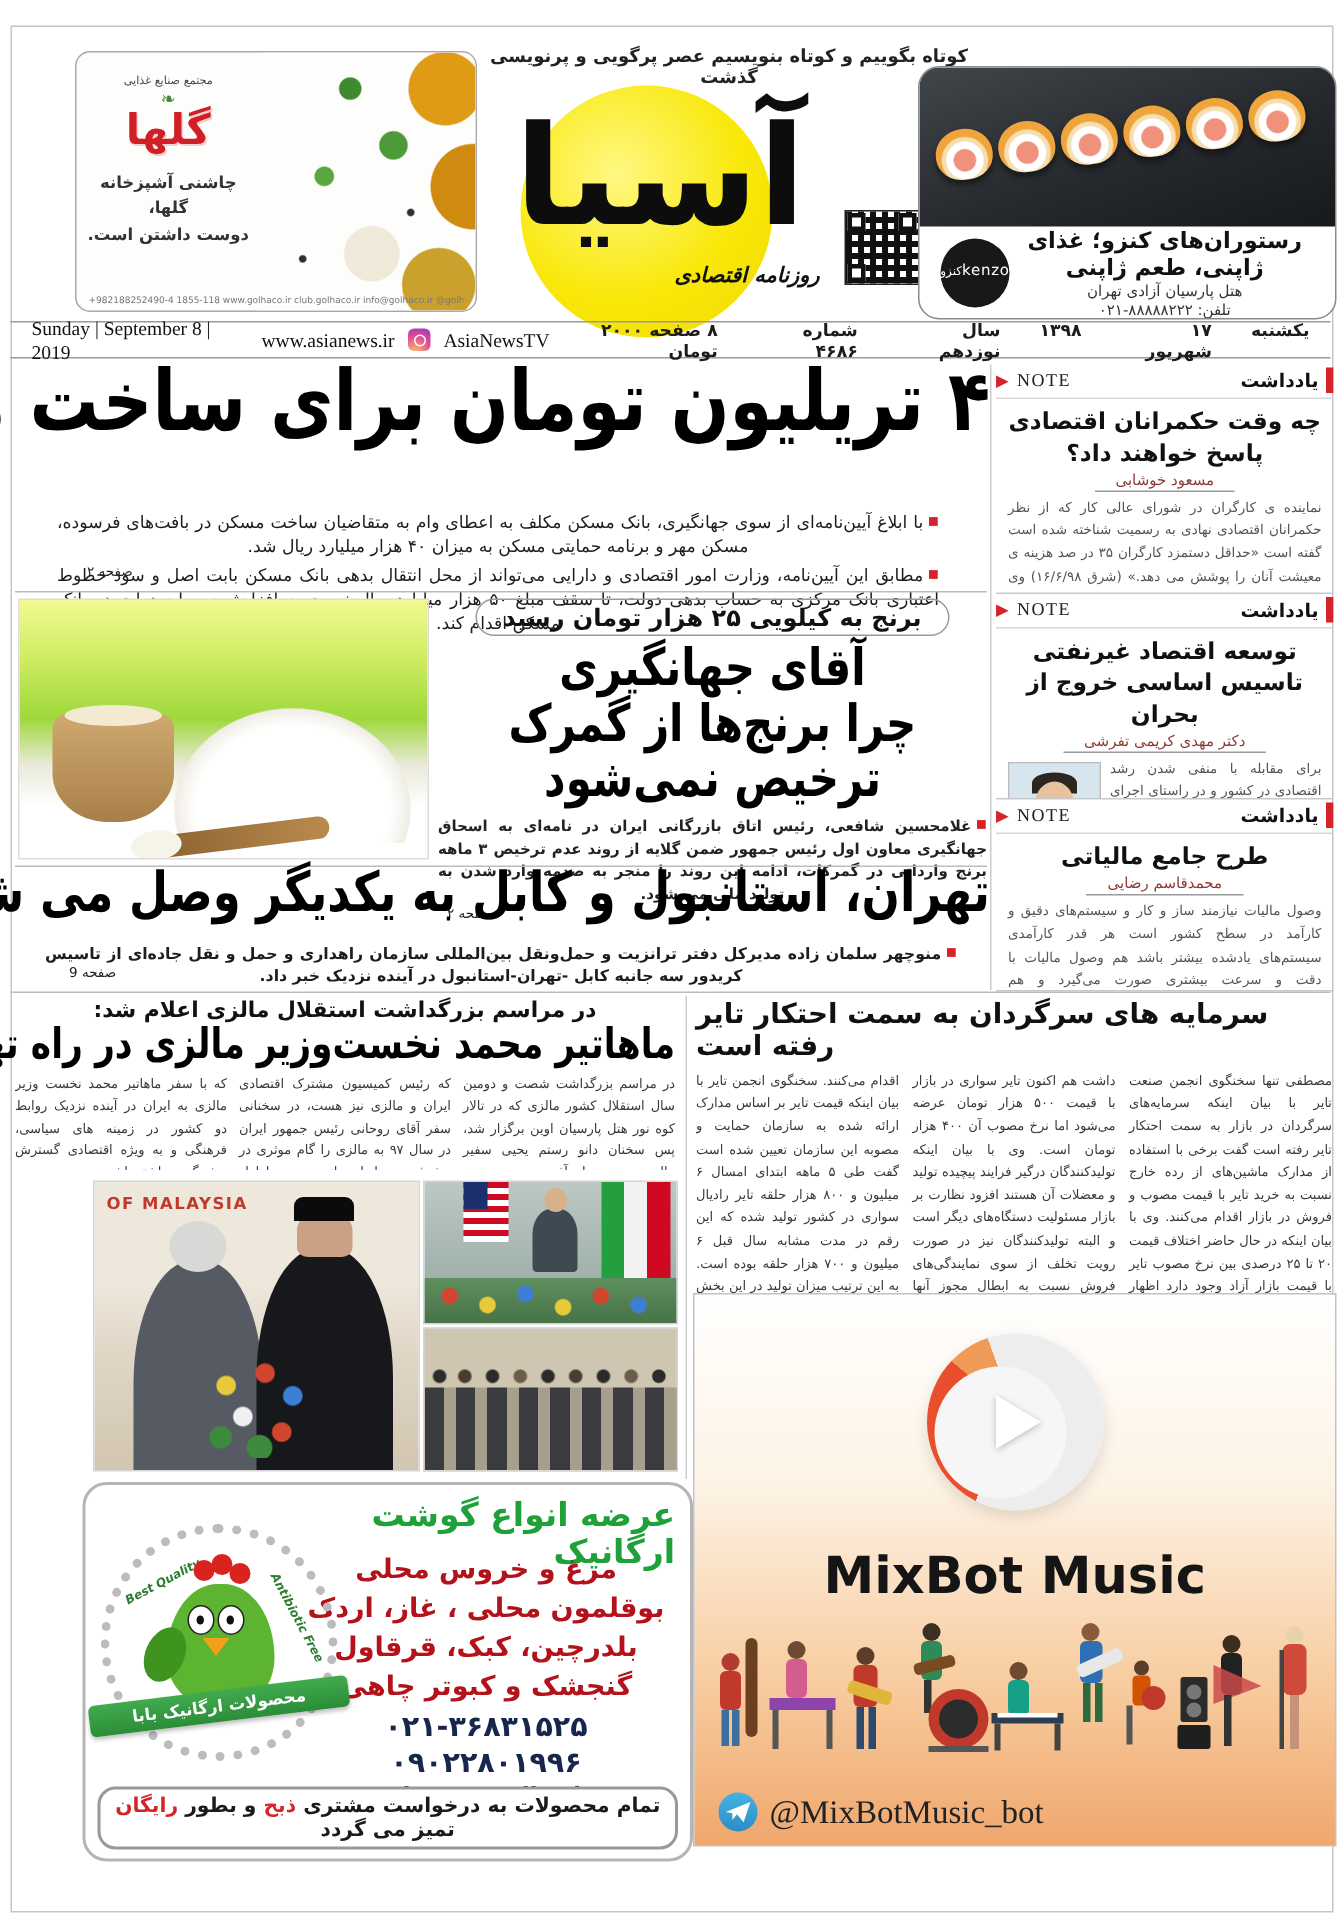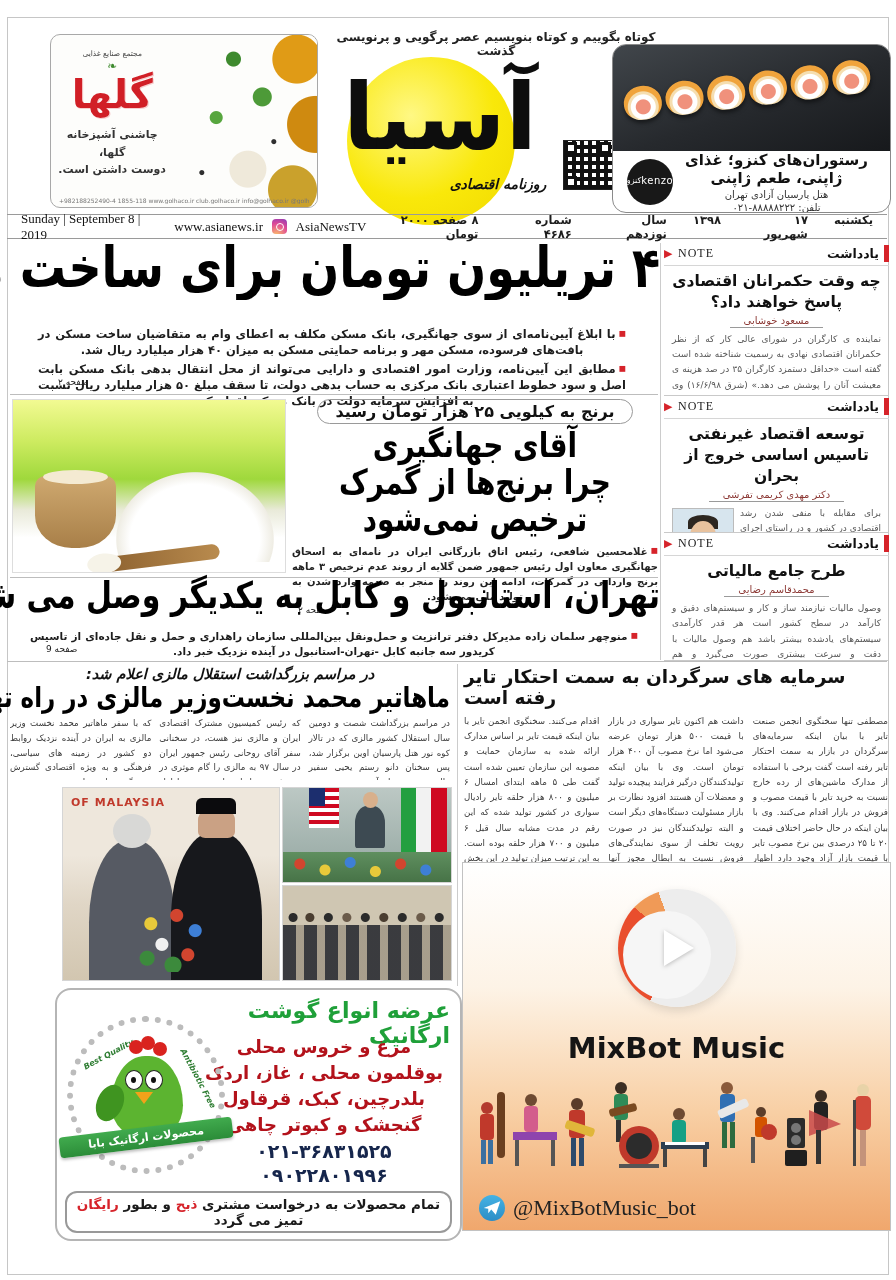--- a/index.html
+++ b/index.html
@@ -7,38 +7,38 @@
   .page{position:relative;width:896px;height:1280px;background:#fff;overflow:hidden;}
   .frame{position:absolute;left:7px;top:17px;width:880px;height:1256px;border:1px solid #c6c6c6;}
   .abs{position:absolute;}
   .serif{font-family:"Liberation Serif",serif;}
   .condensed{display:inline-block;transform:scaleY(1.22);transform-origin:center;white-space:nowrap;}
 
   
   .golha{left:50px;top:34px;width:266px;height:172px;border:1px solid #a8a8a8;border-radius:10px;overflow:hidden;display:flex;background:#fdfdfb;}
   .golha-brand{width:46%;position:relative;padding:14px 6px 18px 6px;box-sizing:border-box;text-align:center;direction:rtl;}
   .golha-pre{font-size:7.5px;color:#444;margin-bottom:2px;}
-  .golha-logo{color:#d11f26;font-size:40px;font-weight:bold;line-height:1.1;text-shadow:0 0 1px #fff,1px 1px 0 #f6c9c9;}
+  .golha-logo{color:#d11f26;font-size:28px;font-weight:bold;line-height:1.1;text-shadow:0 0 1px #fff,1px 1px 0 #f6c9c9;}
   .golha-leaf{color:#3e8a2e;font-size:12px;line-height:1;}
   .golha-tag{margin-top:10px;font-size:11px;font-weight:bold;color:#333;line-height:1.6;}
   .golha-spices{width:54%;background:
       radial-gradient(circle at 86% 14%, #e09b16 0 24px, transparent 25px),
       radial-gradient(circle at 99% 52%, #cf8a10 0 28px, transparent 29px),
       radial-gradient(circle at 83% 90%, #caa12c 0 24px, transparent 25px),
       radial-gradient(circle at 52% 78%, #efe9da 0 18px, transparent 19px),
       radial-gradient(circle at 42% 14%, #3e8a2e 0 7px, transparent 8px),
       radial-gradient(circle at 62% 36%, #4d9a38 0 9px, transparent 10px),
       radial-gradient(circle at 30% 48%, #57a63e 0 6px, transparent 7px),
       radial-gradient(circle at 20% 80%, #2f2f2f 0 2px, transparent 3px),
       radial-gradient(circle at 70% 62%, #2f2f2f 0 2px, transparent 3px),
       #fdfdfb;}
   .golha-contact{position:absolute;left:8px;right:8px;bottom:3px;font-size:6px;color:#777;direction:ltr;text-align:left;white-space:nowrap;overflow:hidden;}
 
   
-  .slogan{left:336px;top:30px;width:320px;text-align:center;font-size:12px;font-weight:600;color:#222;direction:rtl;}
+  .slogan{left:326px;top:30px;width:320px;text-align:center;font-size:12px;font-weight:600;color:#222;direction:rtl;}
   .logo-circle{left:347px;top:57px;width:168px;height:168px;border-radius:50%;background:radial-gradient(circle at 38% 35%, #fff884, #f9e80a 55%, #f0d900);}
   .logo-name{left:300px;top:58px;width:280px;text-align:center;font-size:92px;font-weight:bold;color:#0d0d0d;line-height:1.3;direction:rtl;}
   .logo-sub{left:418px;top:176px;width:160px;text-align:center;font-size:14px;font-weight:bold;font-style:italic;color:#111;direction:rtl;}
   .qr{left:563px;top:140px;width:48px;height:48px;background-color:#fff;border:1px solid #222;
       background-image:repeating-linear-gradient(0deg,#111 0 4px,transparent 4px 8px),repeating-linear-gradient(90deg,#111 0 4px,transparent 4px 8px);}
   .qr i{position:absolute;width:12px;height:12px;background:#fff;border:3px solid #111;box-sizing:border-box;}
   .qr i.q1{left:1px;top:1px}.qr i.q2{right:1px;top:1px}.qr i.q3{left:1px;bottom:1px}
 
   
   .kenzo{left:612px;top:44px;width:277px;height:167px;border:1px solid #8a8a8a;border-radius:14px;overflow:hidden;background:#fff;}
@@ -58,21 +58,21 @@
 
   
   .dateline{left:7px;top:214px;width:880px;height:25px;border-top:1px solid #9a9a9a;border-bottom:1px solid #9a9a9a;display:flex;align-items:center;justify-content:space-between;direction:rtl;padding:0 14px;box-sizing:border-box;}
   .dl-fa{display:flex;gap:26px;font-size:11.5px;font-weight:bold;color:#1c1c1c;}
   .dl-en{display:flex;gap:9px;align-items:center;direction:ltr;font-size:13px;color:#111;}
   .ig{width:15px;height:15px;border-radius:4px;background:radial-gradient(circle at 30% 110%, #fdc468, #df4996 60%, #8a3ab9);position:relative;}
   .ig::before{content:"";position:absolute;left:3.5px;top:3.5px;width:6px;height:6px;border:1.5px solid #fff;border-radius:50%;}
 
   
   .lead-h{left:10px;top:240px;width:650px;margin:0;text-align:center;direction:rtl;font-size:46px;font-weight:bold;color:#000;letter-spacing:-1px;}
-  .lead-bullets{left:38px;top:326px;width:588px;direction:rtl;font-size:11.5px;font-weight:bold;color:#1d1d1d;line-height:1.4;text-align:justify;text-align-last:center;}
+  .lead-bullets{left:38px;top:340px;width:588px;direction:rtl;font-size:11.5px;font-weight:normal;color:#1d1d1d;line-height:1.4;text-align:justify;text-align-last:center;}
   .lead-bullets p{margin:0 0 3px 0;}
   .sq{color:#d6232a;font-size:9px;vertical-align:2px;margin-left:3px;}
   .pref{font-size:9px;color:#222;}
   .lead-pref{left:58px;top:377px;}
   .hr{border-top:1px solid #bdbdbd;}
 
   
   .sidebar{left:664px;top:243px;width:225px;}
   .vdiv1{left:660px;top:243px;height:417px;border-left:1px solid #ccc;}
   .note{direction:rtl;border-bottom:1px solid #c9c9c9;overflow:hidden;position:relative;}
@@ -110,21 +110,21 @@
   .hr-full{left:7px;top:661px;width:880px;border-top:1px solid #bdbdbd;}
 
   
   .tire{left:464px;top:666px;width:424px;direction:rtl;}
   .tire h3{margin:0 0 6px;text-align:left;font-size:18.5px;font-weight:bold;color:#111;}
   .tire-cols{column-count:3;column-gap:9px;column-fill:auto;height:158px;font-size:8.7px;line-height:1.75;color:#3a3a3a;text-align:justify;overflow:hidden;}
   .vdiv2{left:457px;top:664px;height:322px;border-left:1px solid #ccc;}
 
   
   .mal{left:10px;top:666px;width:440px;direction:rtl;}
-  .mal-kicker{text-align:center;font-size:14.5px;font-weight:bold;color:#111;font-style:italic;}
+  .mal-kicker{text-align:center;font-size:14.5px;font-weight:bold;color:#111;}
   .mal-title{margin:2px 0 0;text-align:center;font-size:23px;font-weight:bold;color:#000;}
   .mal-cols{display:flex;gap:8px;margin-top:6px;height:64px;overflow:hidden;}
   .mal-col{flex:1;font-size:8.7px;line-height:1.7;color:#3a3a3a;text-align:justify;}
   .mal-photos{position:relative;height:192px;margin-top:7px;direction:ltr;}
   .ph{position:absolute;border:1px solid #d5d5d5;overflow:hidden;}
   .ph-big{left:52px;top:0;width:216px;height:192px;background:linear-gradient(180deg,#eee7dc 0 35%,#e0d6c6 60%,#d2c6b0);}
   .ph-banner{position:absolute;left:8px;top:8px;color:#c0392b;font-size:11px;font-weight:bold;letter-spacing:1px;}
   .fig1{position:absolute;left:12%;bottom:-2px;width:40%;height:74%;background:#565a63;border-radius:46% 46% 6% 6%/58% 58% 0 0;}
   .fig1::before{content:"";position:absolute;left:28%;top:-26px;width:44%;height:34px;border-radius:50%;background:#d8d8d6;}
   .fig2{position:absolute;right:8%;bottom:-2px;width:42%;height:78%;background:#17181c;border-radius:46% 46% 6% 6%/58% 58% 0 0;}
@@ -190,21 +190,21 @@
   .ribbon{position:absolute;left:-8px;right:-8px;bottom:26px;background:linear-gradient(180deg,#41ab4e,#2b8c38);color:#fff;font-size:11px;font-weight:bold;text-align:center;padding:4px 0;transform:rotate(-7deg);border-radius:4px;box-shadow:0 2px 3px rgba(0,0,0,.25);}
 
   
   .mix{left:462px;top:862px;width:427px;height:367px;border:1px solid #c2c2c2;overflow:hidden;
      background:linear-gradient(180deg,#ffffff 0%,#fdf3e6 34%,#f8cfa4 68%,#f0a76d 100%);}
   .mb-logo{position:absolute;left:155px;top:26px;width:118px;height:118px;border-radius:50%;
      background:conic-gradient(from 205deg at 50% 46%, #e94e2d 0 105deg, #f09a57 105deg 135deg, #ededed 135deg 360deg);
      box-shadow:0 4px 10px rgba(0,0,0,.12);}
   .mb-logo::before{content:"";position:absolute;left:5px;top:22px;width:88px;height:88px;border-radius:50%;background:#f6f6f6;}
   .mb-logo::after{content:"";position:absolute;left:46px;top:41px;width:0;height:0;border-left:30px solid #fff;border-top:18px solid transparent;border-bottom:18px solid transparent;filter:drop-shadow(0 1px 2px rgba(0,0,0,.25));}
-  .mb-title{position:absolute;left:0;top:168px;width:100%;text-align:center;font-size:29px;font-weight:bold;color:#151515;}
+  .mb-title{position:absolute;left:0;top:168px;width:100%;text-align:center;font-size:34px;font-weight:bold;color:#151515;}
   .band{position:absolute;left:6px;bottom:44px;width:415px;height:116px;}
   .tg-row{position:absolute;left:16px;bottom:9px;display:flex;align-items:center;gap:8px;direction:ltr;}
   .tg{width:26px;height:26px;border-radius:50%;background:linear-gradient(180deg,#45b2e4,#2b8dc6);position:relative;}
   .tg svg{position:absolute;left:4px;top:5px;}
   .mb-handle{font-family:"Liberation Serif",serif;font-size:22px;color:#222;}
 </style>
 </head>
 <body>
 
 <div class="page">

